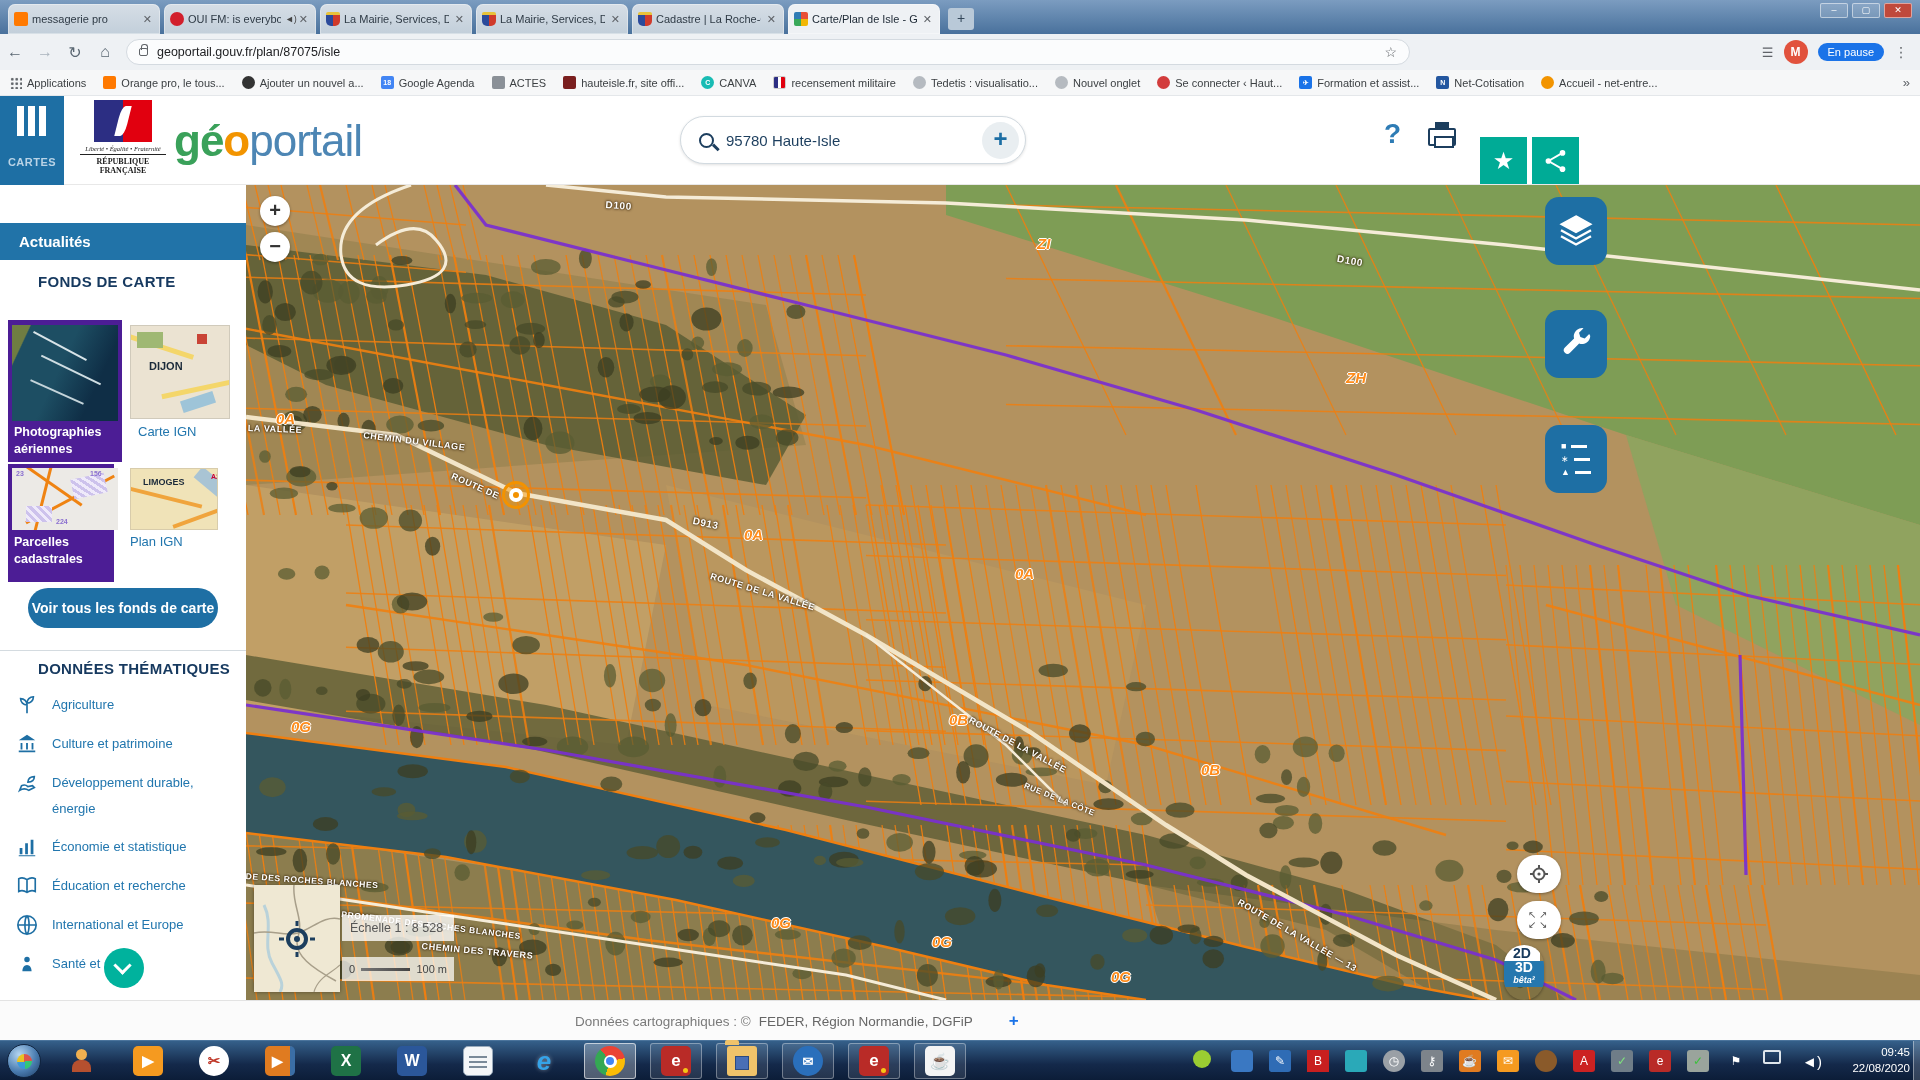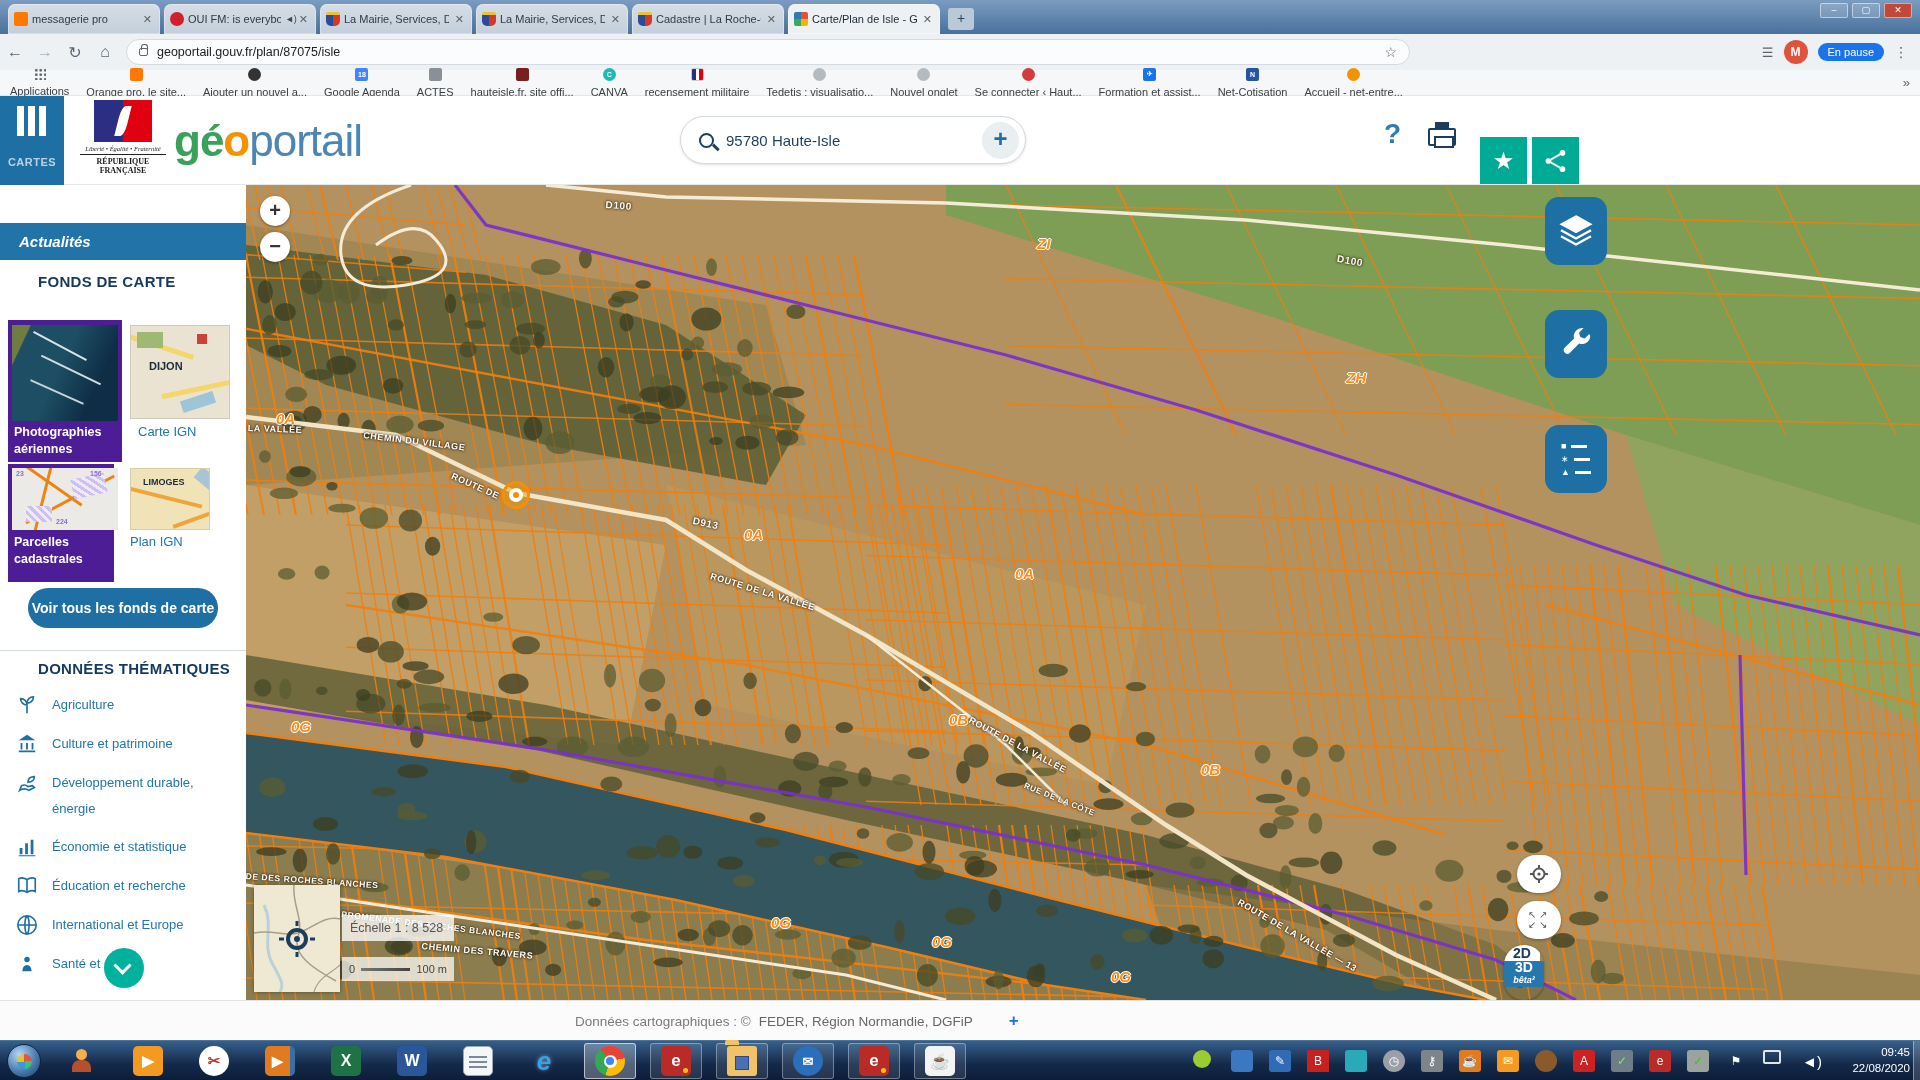--- a/index.html
+++ b/index.html
@@ -42,21 +42,21 @@
   #urlstar { margin-left:auto; color:#5f6368; font-size:14px; }
   #addr-right { margin-left:auto; display:flex; align-items:center; gap:10px; padding-right:12px; }
   #readlist-icon { color:#5f6368; font-size:13px; }
   #avatar { width:24px; height:24px; border-radius:50%; background:#e1523d; color:#fff; font-size:12px;
     font-weight:bold; text-align:center; line-height:24px; }
   #pausebtn { background:#1a73e8; color:#fff; font-size:11px; padding:3px 10px; border-radius:11px; }
   #menu3 { color:#5f6368; font-size:14px; }
 
   #bookmarksbar { position:absolute; left:0; top:70px; width:1920px; height:26px; background:#f6f7f8;
     border-bottom:1px solid #e4e7ea; display:flex; align-items:center; padding-left:10px; }
-  .bm { display:flex; align-items:center; gap:5px; margin-right:17px; font-size:11px; color:#3c4043; white-space:nowrap;flex-direction:column; }
+  .bm { display:flex; align-items:center; gap:5px; margin-right:17px; font-size:11px; color:#3c4043; white-space:nowrap; }
   .bmic { width:13px; height:13px; border-radius:2px; display:inline-flex; align-items:center;
     justify-content:center; font-size:7px; color:#fff; font-weight:bold; }
   #bmoverflow { position:absolute; right:10px; color:#5f6368; font-size:13px; }
 
   
   #geoheader { position:absolute; left:0; top:96px; width:1920px; height:89px; background:#fff;
     border-bottom:1px solid #e8e8e8; }
   #cartes-strip { position:absolute; left:0; top:0; width:64px; height:89px; background:#1e6fa4; }
   #cartes-bars { position:absolute; left:17px; top:10px; display:flex; gap:4px; }
   #cartes-bars i { display:block; width:7px; height:30px; background:#fff; }
@@ -94,21 +94,21 @@
 
   
   #sidebar { position:absolute; left:0; top:185px; width:246px; height:815px; background:#fff; }
   .navrow { position:absolute; left:0; width:246px; height:37px; background:#2173a8; color:#fff;
     font-size:15px; font-weight:bold; display:flex; align-items:center; }
   #row-accueil { top:0; border-bottom:1px solid #4189ba; }
   #row-actualites { top:38px; }
   .homeic { width:18px; height:10px; background:#fff; margin:4px 14px 0 18px; position:relative; }
   .homeic:before { content:""; position:absolute; left:-3px; top:-9px; border-left:12px solid transparent;
     border-right:12px solid transparent; border-bottom:9px solid #fff; }
-  #row-actualites span { margin-left:19px;font-style:italic; }
+  #row-actualites span { margin-left:19px; }
   .side-title { position:absolute; left:38px; font-size:15px; font-weight:bold; color:#16395f; letter-spacing:.3px; }
   #fonds-title { top:88px; }
   .tile { position:absolute; }
   .tile-navy { background:#4c1d95; }
   .thumb { position:absolute; overflow:hidden; }
   .tile-label-w { position:absolute; color:#fff; font-weight:bold; font-size:12.5px; line-height:17px; }
   .tile-label-b { position:absolute; color:#2176ae; font-size:13px; }
   #seeall { position:absolute; left:28px; top:403px; width:190px; height:40px; background:#1e6fa4;
     border-radius:20px; color:#fff; font-size:14px; font-weight:bold; text-align:center; line-height:40px; }
   #side-div { position:absolute; left:0; top:465px; width:246px; height:1px; background:#d4dbe0; }
@@ -255,21 +255,21 @@
   </div>
 
   <div id="bookmarksbar">
     <span id="bmoverflow">»</span>
   <span class="bm">
         <span class="bmic" style="background: radial-gradient(circle, rgb(95, 99, 104) 1.2px, transparent 1.4px) 0px 0px / 4.5px 4.5px; border-radius: 0px; width: 12px; height: 12px;"></span>
         <span>Applications</span>
       </span>
       <span class="bm">
         <span class="bmic" style="background: rgb(255, 121, 0);"></span>
-        <span>Orange pro, le site...</span>
+        <span>Orange pro, le tous...</span>
       </span>
       <span class="bm">
         <span class="bmic" style="background: rgb(51, 51, 51); border-radius: 50%;"></span>
         <span>Ajouter un nouvel a...</span>
       </span>
       <span class="bm">
         <span class="bmic" style="background: rgb(66, 133, 244);">18</span>
         <span>Google Agenda</span>
       </span>
       <span class="bm">
@@ -382,21 +382,21 @@
         <i style="position:absolute;left:60px;top:8px;width:34px;height:20px;background:repeating-linear-gradient(45deg,#cdc2ec 0 3px,#efeafa 3px 6px);transform:rotate(-12deg);display:block;"></i>
         <i style="position:absolute;left:14px;top:38px;width:26px;height:16px;background:repeating-linear-gradient(45deg,#cdc2ec 0 3px,#efeafa 3px 6px);display:block;"></i>
         <b style="position:absolute;left:4px;top:2px;color:#8a6fd0;font-size:7px;">23</b>
         <b style="position:absolute;left:78px;top:2px;color:#8a6fd0;font-size:7px;">156</b>
         <b style="position:absolute;left:44px;top:50px;color:#8a6fd0;font-size:7px;">224</b>
       </div>
       <div class="tile-label-w" style="left:6px;top:70px;"><span>Parcelles</span><br><span>cadastrales</span></div>
     </div>
 
     <div class="tile" style="left:130px;top:279px;width:100px;height:118px;">
-      <div class="thumb" style="left:0;top:4px;width:80px;height:62px;background:#f0e3b8;border:1px solid #d8ccab;">
+      <div class="thumb" style="left:0;top:4px;width:88px;height:62px;background:#f0e3b8;border:1px solid #d8ccab;">
         <i style="position:absolute;left:-8px;top:26px;width:80px;height:4px;background:#f0a43c;transform:rotate(14deg);display:block;"></i>
         <i style="position:absolute;left:40px;top:44px;width:70px;height:4px;background:#f0a43c;transform:rotate(-20deg);display:block;"></i>
         <i style="position:absolute;left:62px;top:10px;width:44px;height:14px;background:#a9c4d4;transform:rotate(40deg);display:block;"></i>
         <b style="position:absolute;left:12px;top:8px;color:#1b2a3a;font-size:9px;">LIMOGES</b>
         <b style="position:absolute;left:80px;top:4px;color:#c03;font-size:7px;">A20</b>
       </div>
       <div class="tile-label-b" style="left:0;top:70px;">Plan IGN</div>
     </div>
 
     <div id="seeall">Voir tous les fonds de carte</div>

